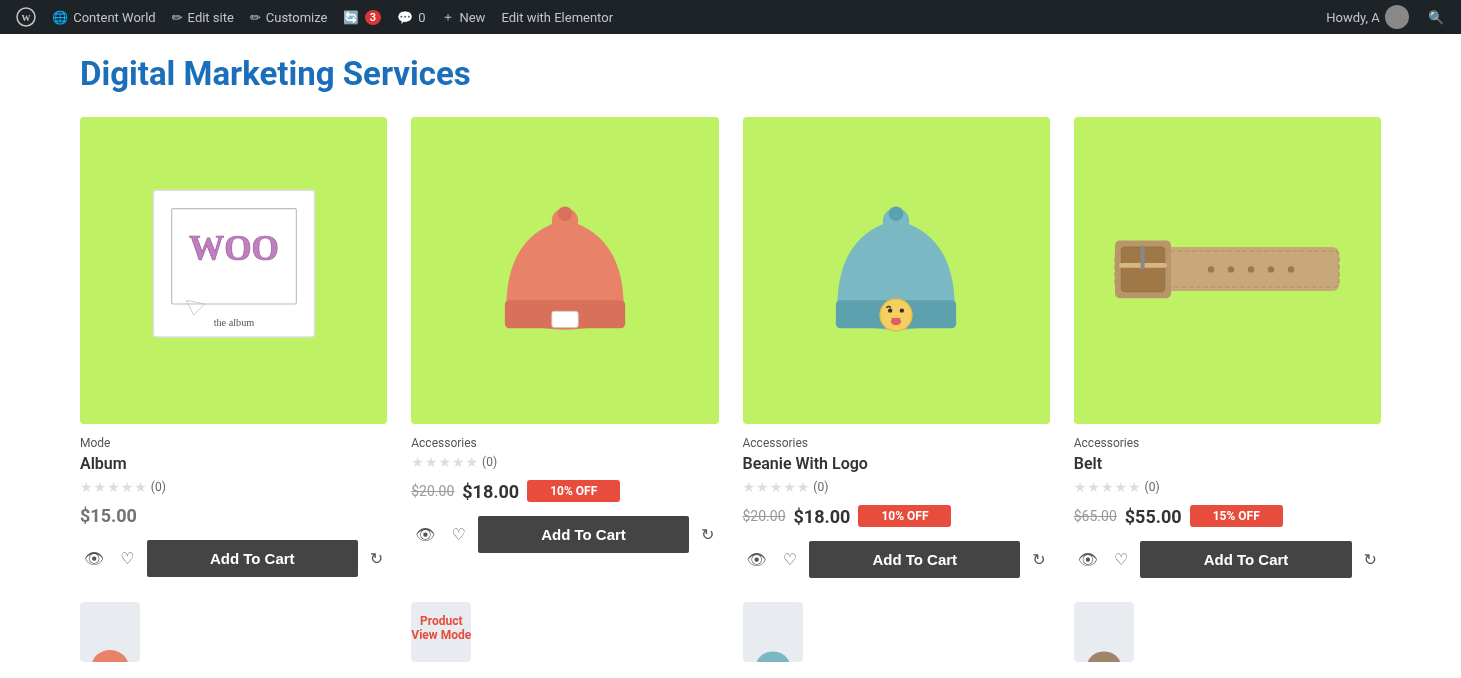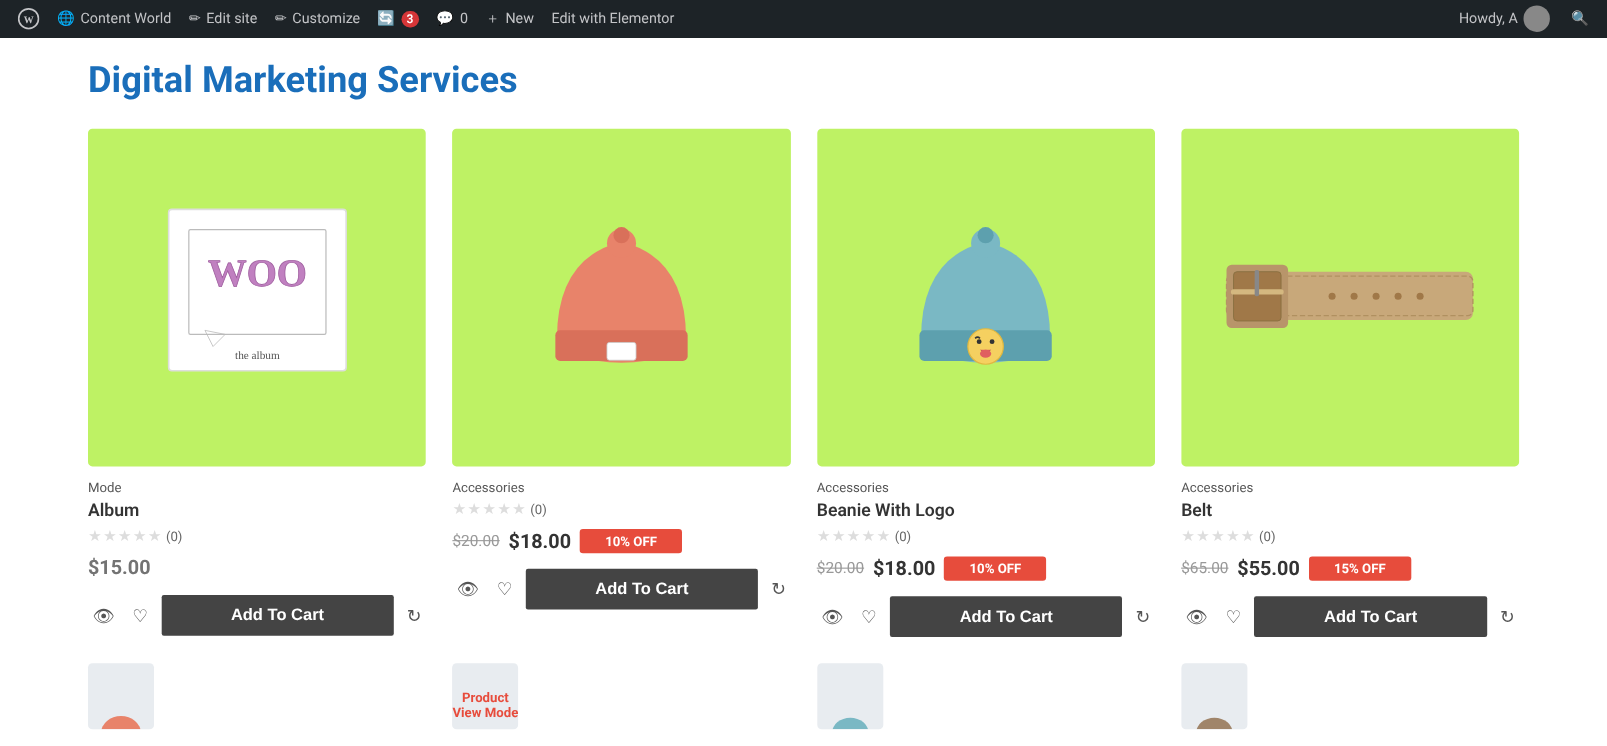--- a/index.html
+++ b/index.html
@@ -446,21 +446,21 @@
     <div class="product-card">
       <div class="product-image-wrap" style="height:60px; background:#e8ecf0; overflow:hidden;">
 
         <svg viewBox="0 0 200 200" width="100%" height="100%">
           <ellipse cx="100" cy="210" rx="60" ry="50" fill="#e8836a"></ellipse>
         </svg>
       </div>
     </div>
     <div class="product-card">
       <div class="product-image-wrap" style="height:60px; background:#e8ecf0; overflow:hidden; position:relative;">
-        <div class="product-view-mode" style="position:absolute; bottom:8px; left:0; right:0; font-size:12px;text-align:center;">Product View Mode</div>
+        <div class="product-view-mode" style="position:absolute; bottom:20px; left:0; right:0; font-size:12px;text-align:center;">Product View Mode</div>
       </div>
     </div>
     <div class="product-card">
       <div class="product-image-wrap" style="height:60px; background:#e8ecf0; overflow:hidden;">
         <svg viewBox="0 0 200 200" width="100%" height="100%">
           <ellipse cx="100" cy="210" rx="55" ry="45" fill="#7ab8c4"></ellipse>
         </svg>
       </div>
     </div>
     <div class="product-card">

